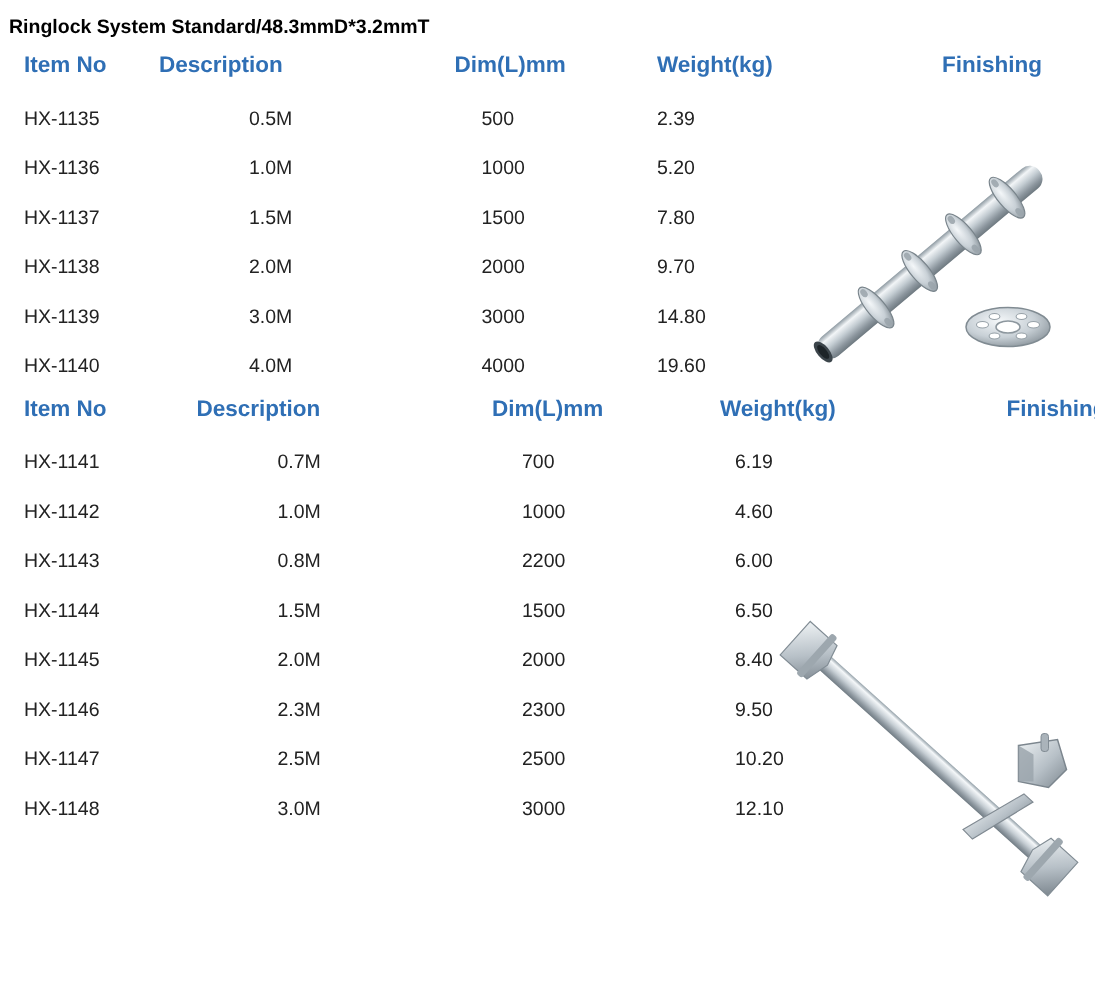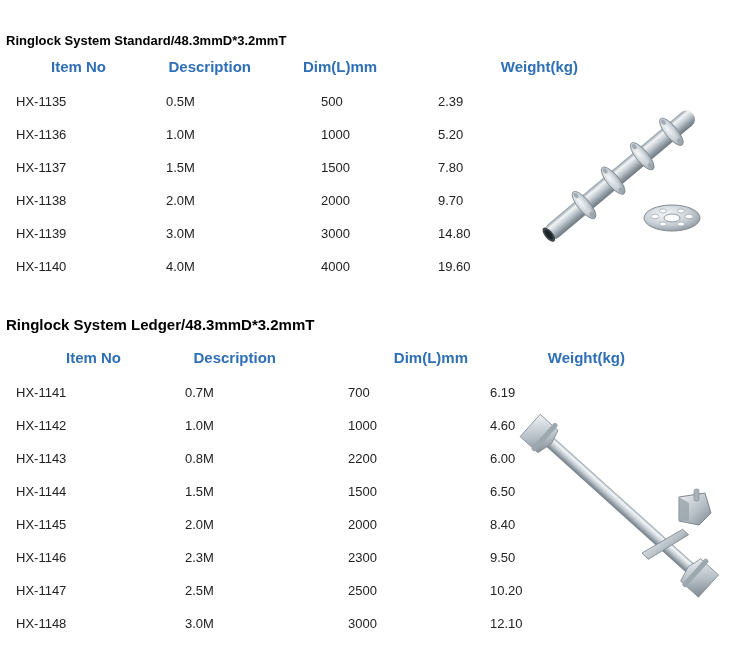--- a/index.html
+++ b/index.html
@@ -10,21 +10,20 @@
   body {
     width: 730px;
     height: 656px;
     font-family: "Liberation Sans", sans-serif;
     color: #1a1a1a;
     overflow: hidden;
     position: relative;
   }
   .section {
     position: relative;
-    margin-top: 23px;
   }
   .section-title {
     font-weight: bold;
     color: #000000;
     padding: 0 0 0 6px;
   }
   #section-standard .section-title {
     font-size: 13px;
     padding-top: 10px;
     padding-bottom: 6px;
@@ -35,21 +34,21 @@
     padding-bottom: 12px;
   }
   table.spec {
     border-collapse: collapse;
     width: 730px;
     table-layout: fixed;
   }
   table.spec th {
     color: #2f6fb5;
     font-weight: bold;
-    text-align: right;
+    text-align: left;
     font-size: 15px;
     padding: 4px 0 10px 0;
   }
   table.spec td {
     font-size: 13px;
     color: #222222;
     padding: 9px 0;
     vertical-align: top;
   }
   
@@ -201,21 +200,20 @@
         <ellipse cx="-9" cy="6" rx="3.6" ry="2"></ellipse>
         <ellipse cx="9" cy="6" rx="3.6" ry="2"></ellipse>
         <ellipse cx="-9" cy="-7" rx="3.6" ry="2"></ellipse>
         <ellipse cx="9" cy="-7" rx="3.6" ry="2"></ellipse>
       </g>
     </g>
   </svg>
 </div>
 
 <div class="section" id="section-ledger">
-  <div class="section-title">Ringlock System Ledger/48.3mmD*3.2mmT</div>
 
   <table class="spec" id="table-ledger">
     <thead>
       <tr>
         <th class="c0">Item No</th>
         <th class="c1">Description</th>
         <th class="c2">Dim(L)mm</th>
         <th class="c3">Weight(kg)</th>
         <th class="c4">Finishing</th>
       </tr>

